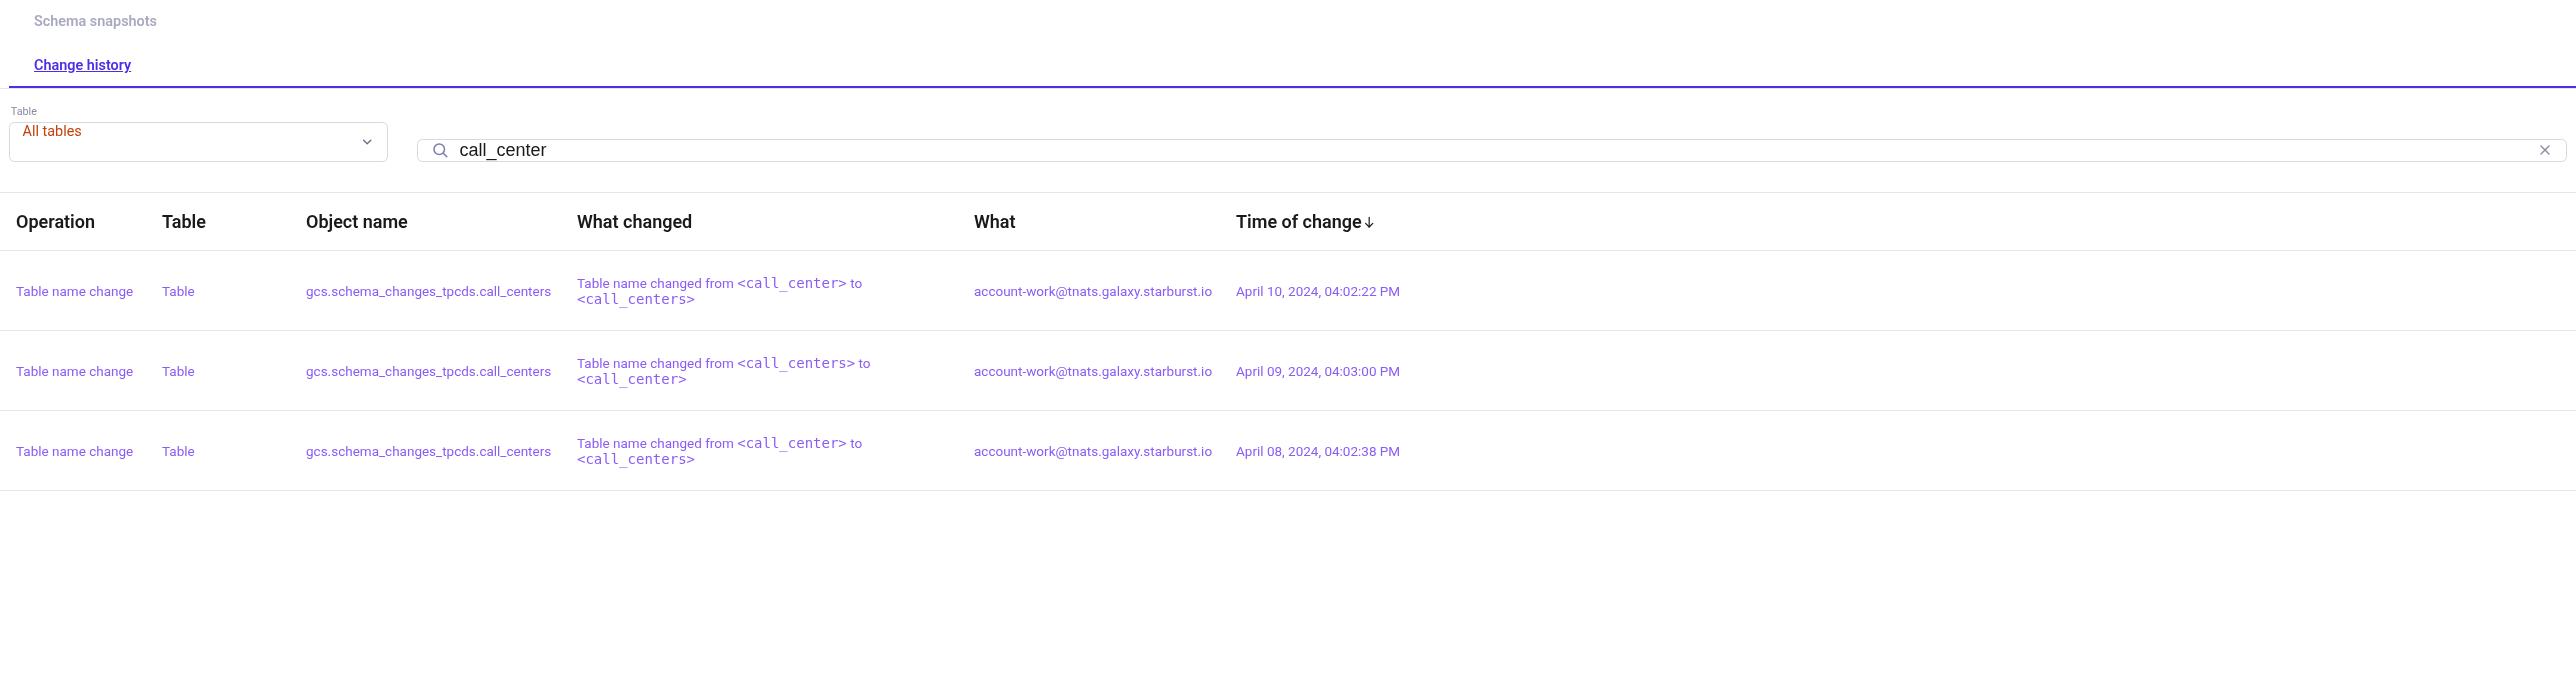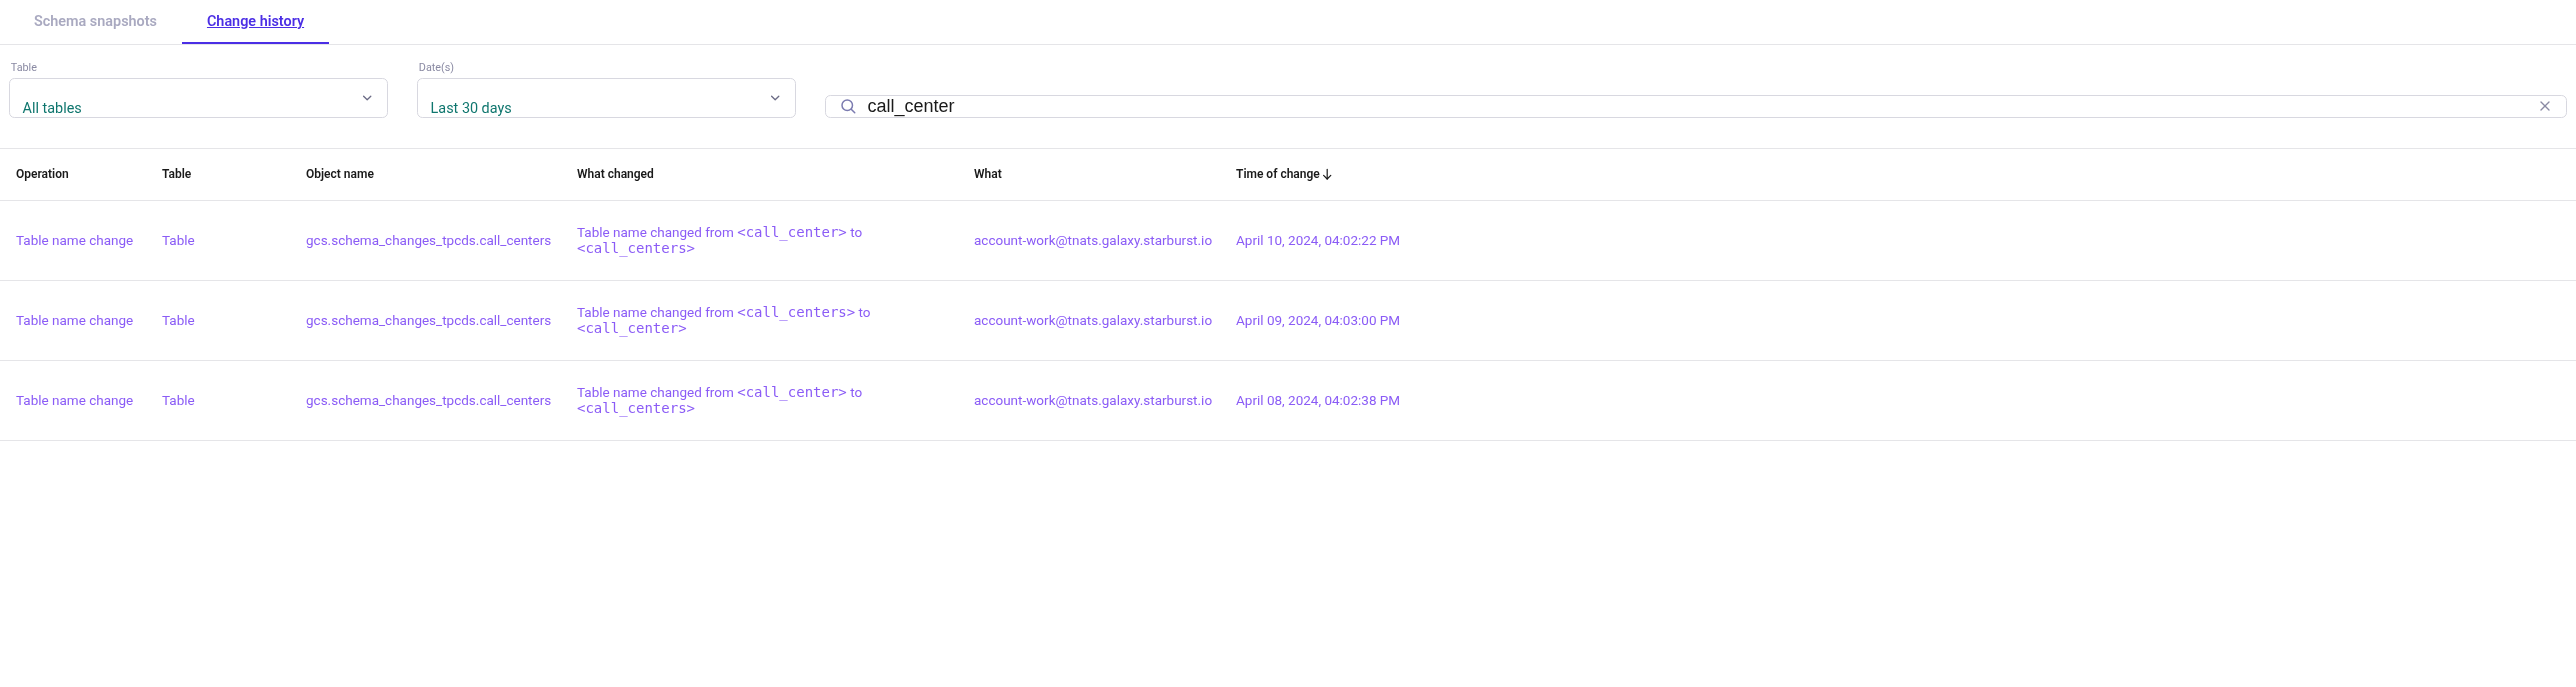--- a/index.html
+++ b/index.html
@@ -11,20 +11,21 @@
     font-family: -apple-system, BlinkMacSystemFont, "Segoe UI", Roboto, "Helvetica Neue", Arial, sans-serif;
     font-size: 12.6px;
     color: #1a1a1a;
     background: #fff;
     width: 2576px;
   }
   .tabs {
     display: flex;
     border-bottom: 0.9px solid #e5e5e8;
     padding-left: 9px;
+    flex-direction: column;
   }
   .tab {
     padding: 12.6px 25px 12.6px 25px;
     font-size: 14.4px;
     font-weight: 600;
     color: #a9a9c0;
     cursor: pointer;
     border-bottom: 2.7px solid transparent;
   }
   .tab.active {
@@ -48,24 +49,24 @@
     margin-bottom: 3.6px;
     padding-left: 1.8px;
   }
   .select {
     position: relative;
     width: 379px;
     height: 40px;
     border: 0.9px solid #d8d8e0;
     border-radius: 5.4px;
     display: flex;
-    align-items: flex-end;
+    align-items: flex-start;
     padding: 0 12.6px;
     font-size: 14.4px;
-    color: #0f766e;
+    color: #c2410c;
     cursor: pointer;
     background: #fff;
   }
   .select .chevron {
     position: absolute;
     right: 12.6px;
     top: 50%;
     transform: translateY(-50%);
   }
   .search-wrap {
@@ -92,21 +93,21 @@
     cursor: pointer;
   }
   .table {
     width: 100%;
     border-collapse: collapse;
     margin-top: 14.4px;
   }
   .table th {
     text-align: left;
     font-weight: 600;
-    font-size: 12px;
+    font-size: 18px;
     color: #1a1a1a;
     padding: 18px 9px;
     border-top: 0.9px solid #e5e5e8;
     border-bottom: 0.9px solid #e5e5e8;
   }
   .table td {
     padding: 23.5px 9px;
     border-bottom: 0.9px solid #e5e5e8;
     font-size: 13.5px;
     color: #8b5cf6;
@@ -143,31 +144,20 @@
     <div class="select">
       <span>All tables</span>
       <span class="chevron">
         <svg width="14.4" height="14.4" viewBox="0 0 24 24" fill="none" stroke="#6b6b85" stroke-width="2.2" stroke-linecap="round" stroke-linejoin="round">
             <polyline points="6 9 12 15 18 9"></polyline>
           </svg>
       </span>
     </div>
   </div>
 
-  <div class="filter-group">
-    <div class="filter-label">Date(s)</div>
-    <div class="select">
-      <span>Last 30 days</span>
-      <span class="chevron">
-        <svg width="14.4" height="14.4" viewBox="0 0 24 24" fill="none" stroke="#6b6b85" stroke-width="2.2" stroke-linecap="round" stroke-linejoin="round">
-            <polyline points="6 9 12 15 18 9"></polyline>
-          </svg>
-      </span>
-    </div>
-  </div>
 
   <div class="filter-group" style="flex:1">
     <div class="filter-label" style="visibility:hidden">.</div>
     <div class="search-wrap">
       <span>
         <svg width="18" height="18" viewBox="0 0 24 24" fill="none" stroke="#7b7bb0" stroke-width="2" stroke-linecap="round" stroke-linejoin="round">
             <circle cx="11" cy="11" r="7"></circle>
             <line x1="21" y1="21" x2="16.65" y2="16.65"></line>
           </svg>
       </span>

